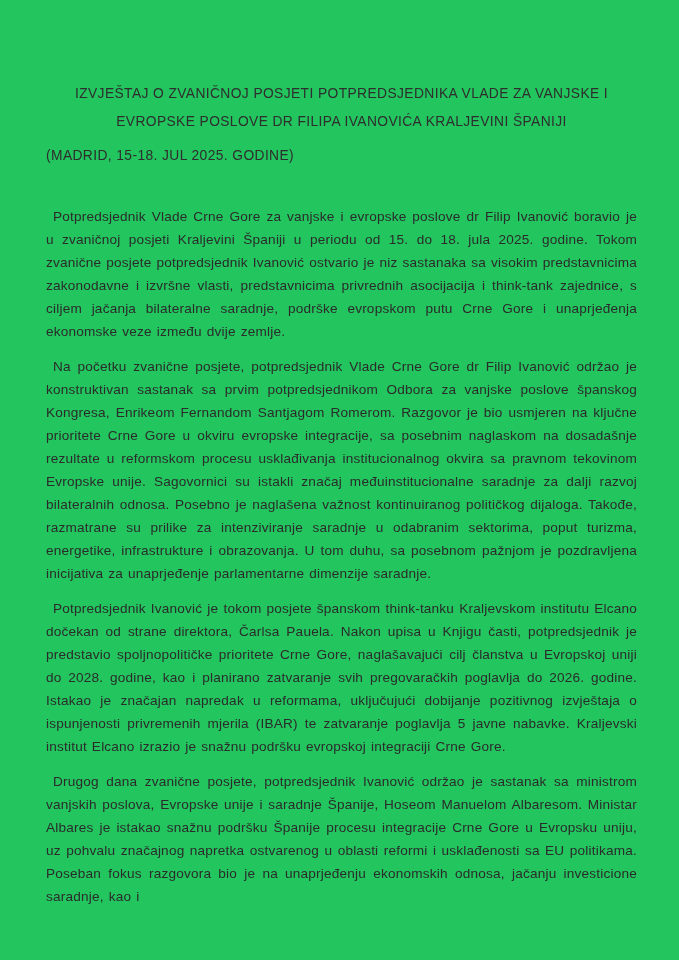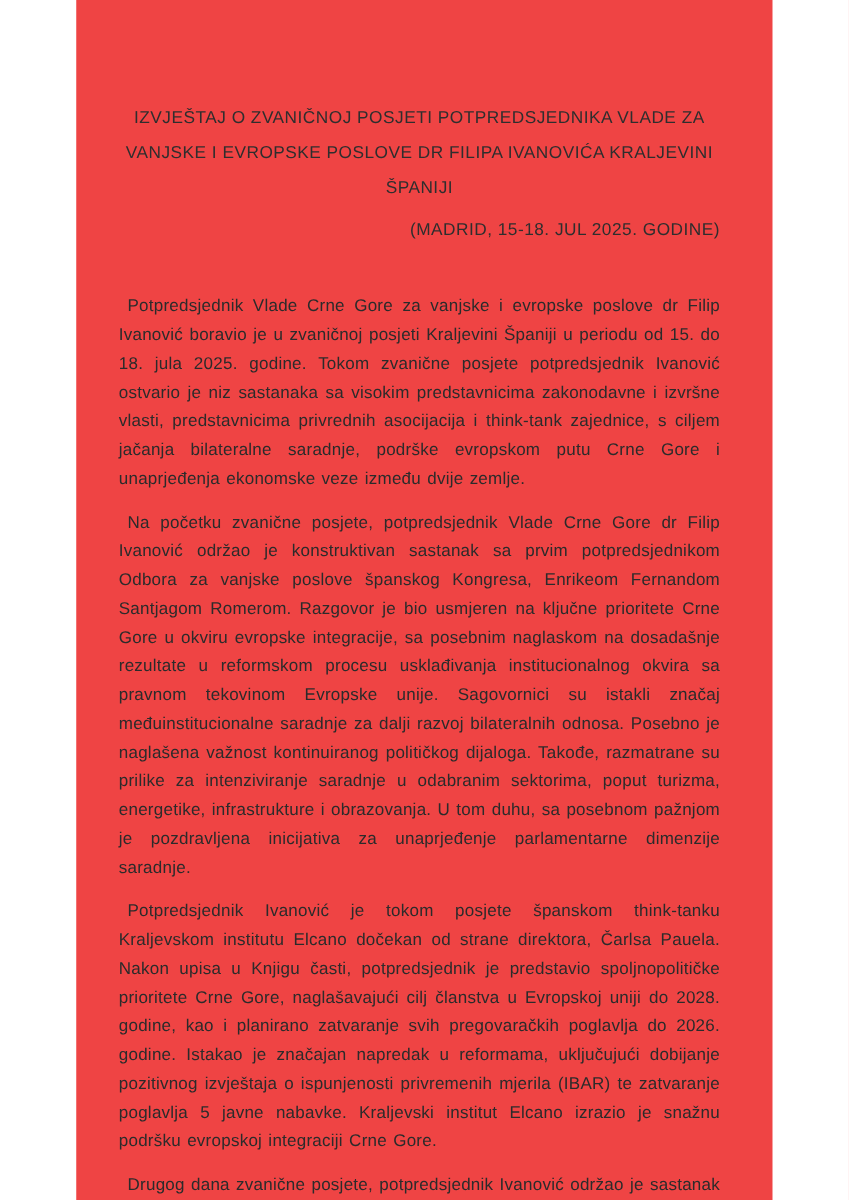--- a/index.html
+++ b/index.html
@@ -2,43 +2,43 @@
 <html lang="sr-Latn"><head>
 <meta charset="utf-8">
 <style>
   html, body {
     margin: 0;
     padding: 0;
     background: #ffffff;
   }
   .page {
     position: relative;
-    width: 557px;
+    width: 679px;
     height: 960px;
     margin: 0 auto;
-    background: #ef4444;
+    background: #22c55e;
     box-sizing: border-box;
-    padding: 80px 42px 40px 34px;
+    padding: 80px 42px 40px 46px;
     font-family: "Liberation Sans", "DejaVu Sans", sans-serif;
     color: #2b2b2b;
     overflow: hidden;
   }
   .doc-title {
     text-align: center;
     font-size: 13.8px;
     font-weight: 400;
     line-height: 28px;
     letter-spacing: 0.4px;
     color: #2e2e2e;
     margin: 0 auto;
     max-width: 575px;
     text-transform: uppercase;
   }
   .doc-subtitle {
-    text-align: right;
+    text-align: left;
     font-size: 13.8px;
     font-weight: 400;
     letter-spacing: 0.4px;
     color: #2e2e2e;
     margin: 12px auto 0 auto;
     text-transform: uppercase;
   }
   .doc-body {
     margin-top: 42px;
   }

